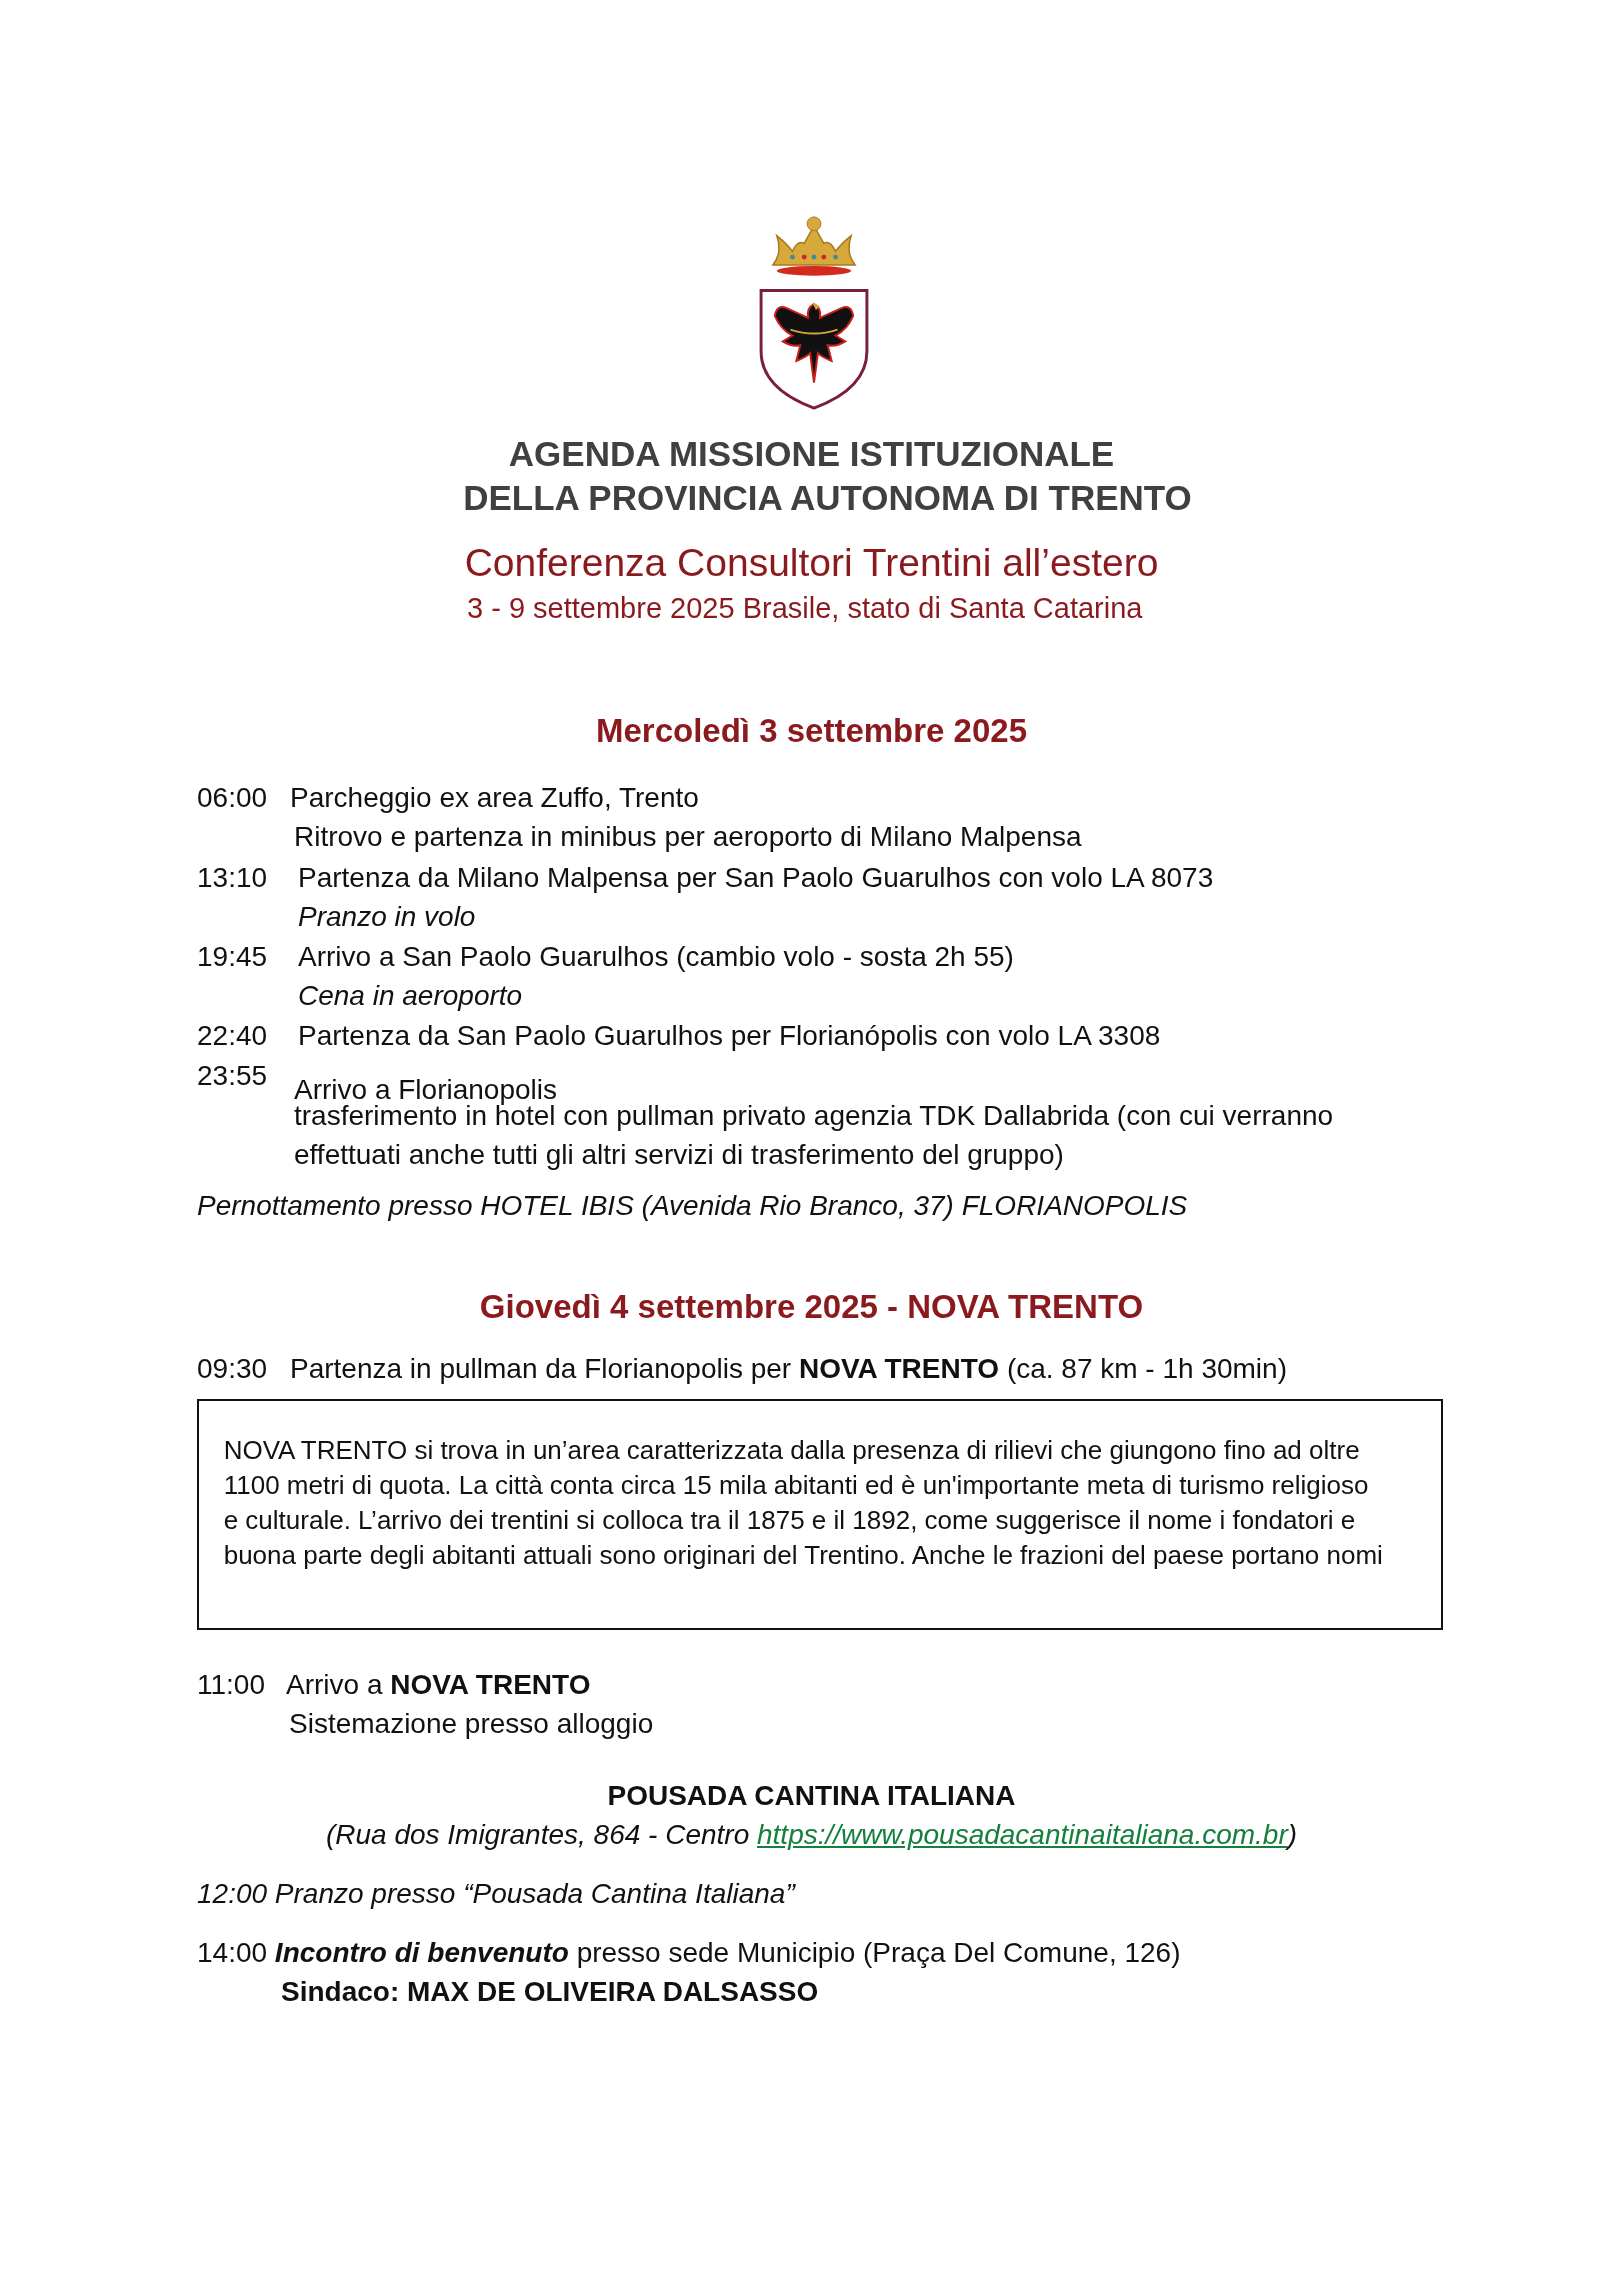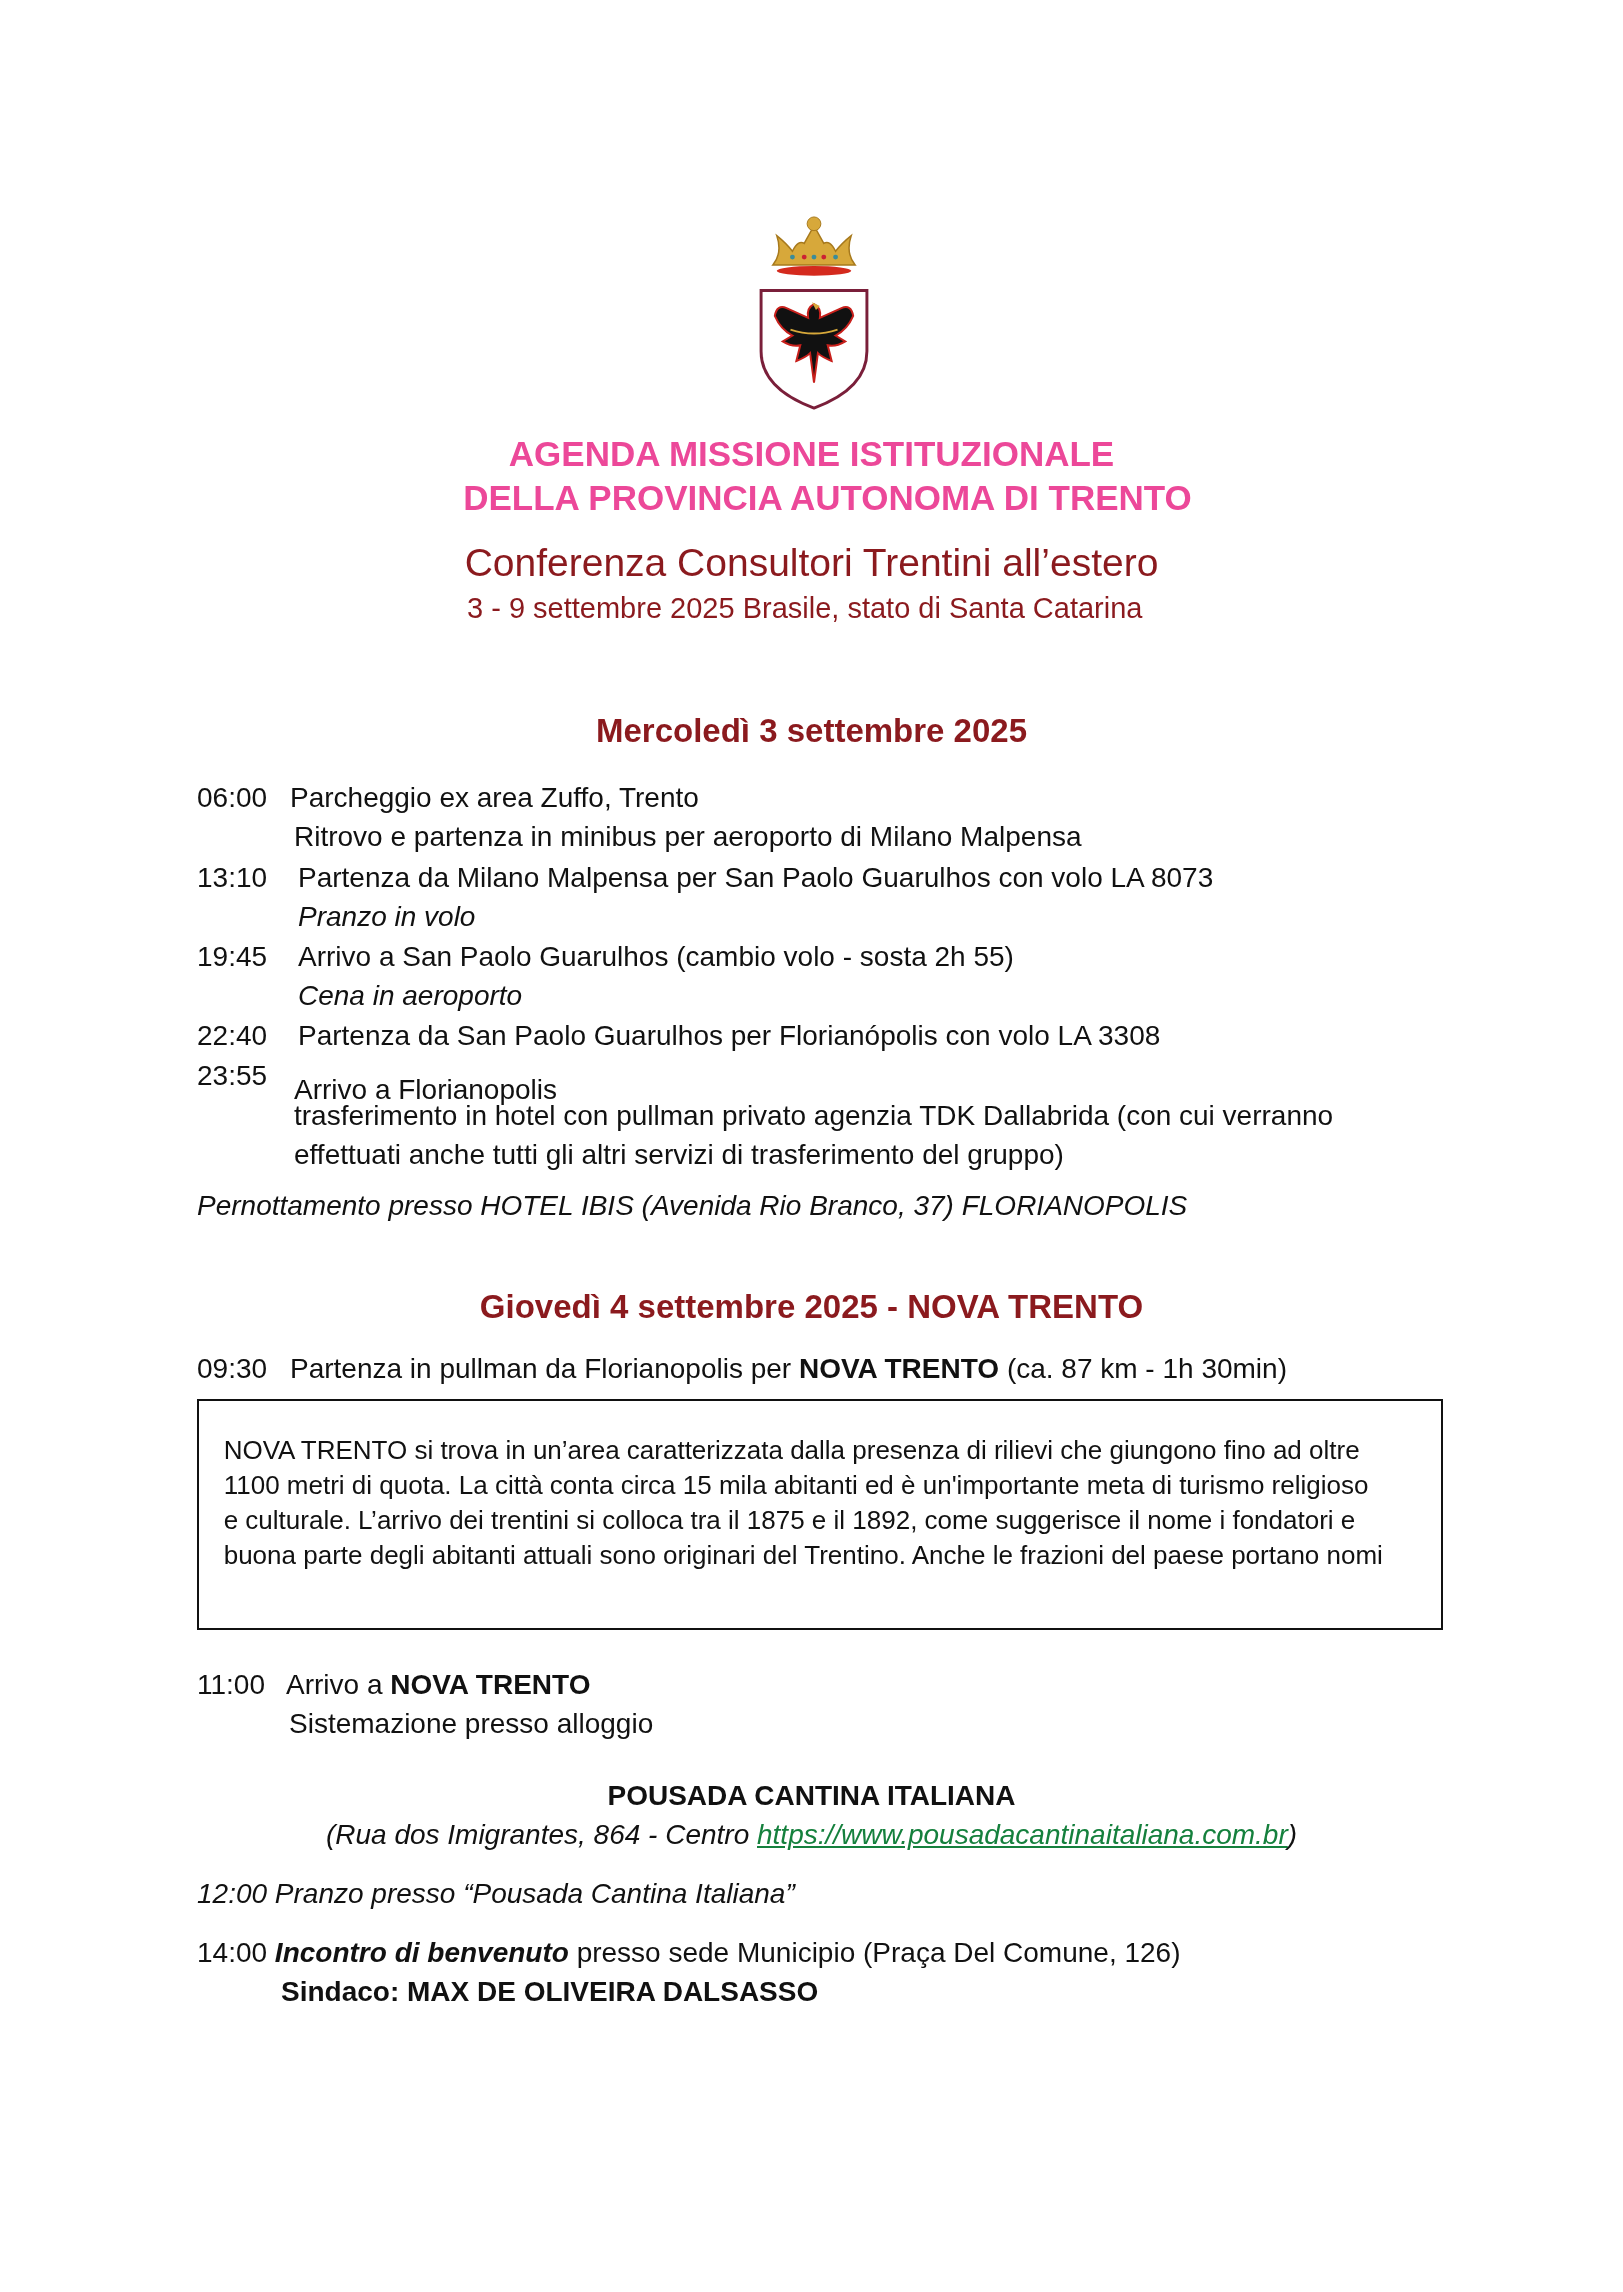--- a/index.html
+++ b/index.html
@@ -2,21 +2,21 @@
 <html><head>
 <meta charset="utf-8">
 <style>
   html, body { margin: 0; padding: 0; background: #ffffff; }
   body {
     width: 1623px; height: 2293px; position: relative; overflow: hidden;
     font-family: "Liberation Sans", sans-serif; color: #111111;
   }
   .abs { position: absolute; white-space: nowrap; }
   .logo { left: 753px; top: 214px; width: 122px; height: 196px; }
-  .title { left: 0; width: 1623px; text-align: center; font-weight: bold; font-size: 35px; color: #ec4899; }
+  .title { left: 0; width: 1623px; text-align: center; font-weight: bold; font-size: 35px; color: #404040; }
   .red { color: #8B1A1E; }
   .subtitle { left: 0; width: 1623px; text-align: center; font-size: 39px; }
   .dateline { left: 467px; font-size: 29px; }
   .dayhead { left: 0; width: 1623px; text-align: center; font-weight: bold; font-size: 33px; }
   .row { font-size: 28px; line-height: 33px; }
   .time { left: 197px; }
   .it { font-style: italic; }
   .b { font-weight: bold; }
   .box {
     left: 197px; top: 1399px; width: 1242px; height: 227px;

